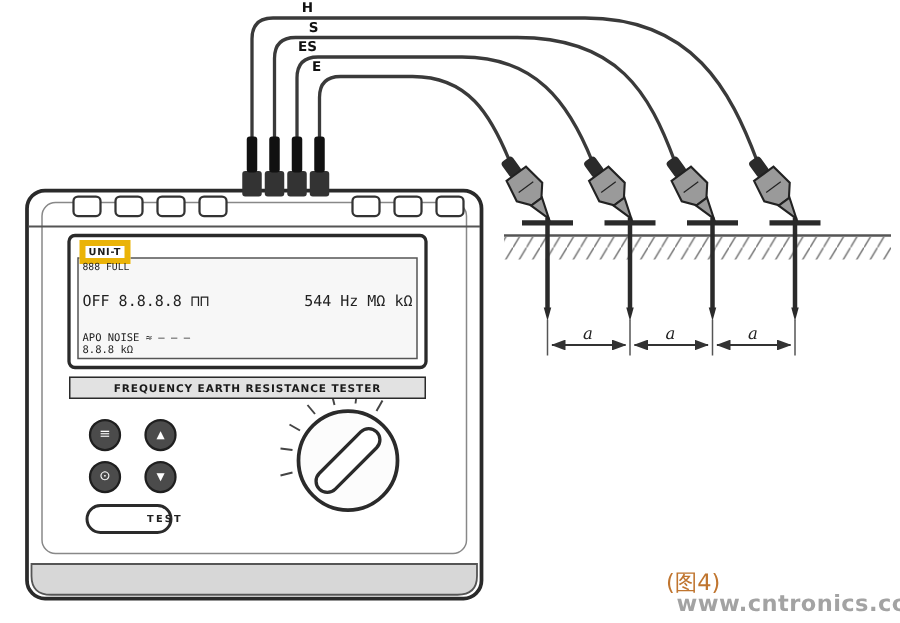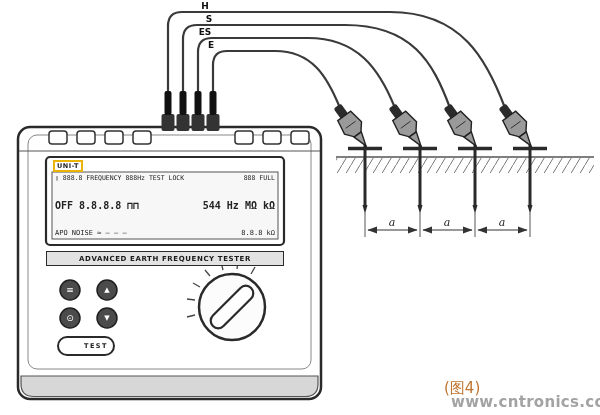--- a/index.html
+++ b/index.html
@@ -1,34 +1,34 @@
 <!DOCTYPE html>
 <html><head>
 <meta charset="utf-8">
 <style>
   html,body{margin:0;padding:0;background:#fff;}
   .scene{position:relative;width:600px;height:415px;background:#ffffff;overflow:hidden;
          font-family:"DejaVu Sans",sans-serif;color:#1c1c1c;}
   .scene svg{position:absolute;left:0;top:0;}
   .wire-label{position:absolute;font-size:9px;font-weight:bold;text-align:center;color:#111;}
   .brand{position:absolute;left:53px;top:160px;font-size:6.5px;font-weight:bold;
-         border:2px solid #eab308;padding:0 2px;letter-spacing:.5px;background:#fff;line-height:8px;}
+         border:4px solid #eab308;padding:0 2px;letter-spacing:.5px;background:#fff;line-height:8px;}
   .lcd{position:absolute;left:55px;top:174px;width:220px;height:63px;display:flex;
        flex-direction:column;justify-content:space-between;
        font-family:"DejaVu Sans Mono",monospace;color:#222;}
   .lcd-row{display:flex;justify-content:space-between;align-items:baseline;}
   .lcd-row.r1{font-size:6.5px;}
-  .lcd-row.r2{font-size:10px;font-weight:bold;}
-  .lcd-row.r3{font-size:7px;}
+  .lcd-row.r2{font-size:10px;font-weight:normal;}
+  .lcd-row.r3{font-size:7px;flex-direction:column;}
   .nameplate{position:absolute;left:46px;top:251px;width:238px;height:15px;line-height:14px;
              text-align:center;font-size:7px;font-weight:bold;letter-spacing:.6px;
              background:#e2e2e2;border:1.5px solid #2a2a2a;box-sizing:border-box;color:#1a1a1a;}
   .btn-glyph{position:absolute;width:20px;height:14px;line-height:14px;text-align:center;
              color:#fff;font-size:9px;}
-  .test-label{position:absolute;left:58px;top:338px;width:76px;height:17px;line-height:17px;
+  .test-label{position:absolute;left:72px;top:338px;width:76px;height:17px;line-height:17px;
               text-align:center;font-size:6.5px;font-weight:bold;letter-spacing:1.5px;color:#222;}
   .dim-label{position:absolute;width:20px;text-align:center;
              font-family:"DejaVu Serif",serif;font-style:italic;font-size:11px;color:#222;}
   .caption{position:absolute;left:444px;top:379px;font-size:15px;color:#c0752f;}
   .watermark{position:absolute;left:451px;top:393px;font-size:15px;font-weight:bold;
              color:#a3a3a3;letter-spacing:.3px;}
 </style>
 </head>
 <body>
 
@@ -158,34 +158,33 @@
 
   <div class="wire-label" style="left:197px;top:1px;width:16px">H</div>
   <div class="wire-label" style="left:201px;top:14px;width:16px">S</div>
   <div class="wire-label" style="left:195px;top:27px;width:20px">ES</div>
   <div class="wire-label" style="left:203px;top:40px;width:16px">E</div>
 
   <div class="brand">UNI-T</div>
 
   <div class="lcd">
     <div class="lcd-row r1">
-      <span>▯ 888.8 FREQUENCY 888Hz TEST LOCK</span>
       <span>888 FULL</span>
     </div>
     <div class="lcd-row r2">
       <span>OFF 8.8.8.8 ⊓⊓</span>
       <span>544 Hz MΩ kΩ</span>
     </div>
     <div class="lcd-row r3">
       <span>APO NOISE ≈ – – –</span>
       <span>8.8.8 kΩ</span>
     </div>
   </div>
 
-  <div class="nameplate">ADVANCED EARTH FREQUENCY TESTER</div>
+  <div class="nameplate">FREQUENCY EARTH RESISTANCE TESTER</div>
 
   <div class="btn-glyph" style="left:60px;top:283px">≡</div>
   <div class="btn-glyph" style="left:97px;top:283px;font-size:7px">▲</div>
   <div class="btn-glyph" style="left:60px;top:311px">⊙</div>
   <div class="btn-glyph" style="left:97px;top:311px;font-size:7px">▼</div>
   <div class="test-label">TEST</div>
 
   <div class="dim-label" style="left:382px;top:216px">a</div>
   <div class="dim-label" style="left:437px;top:216px">a</div>
   <div class="dim-label" style="left:492px;top:216px">a</div>

